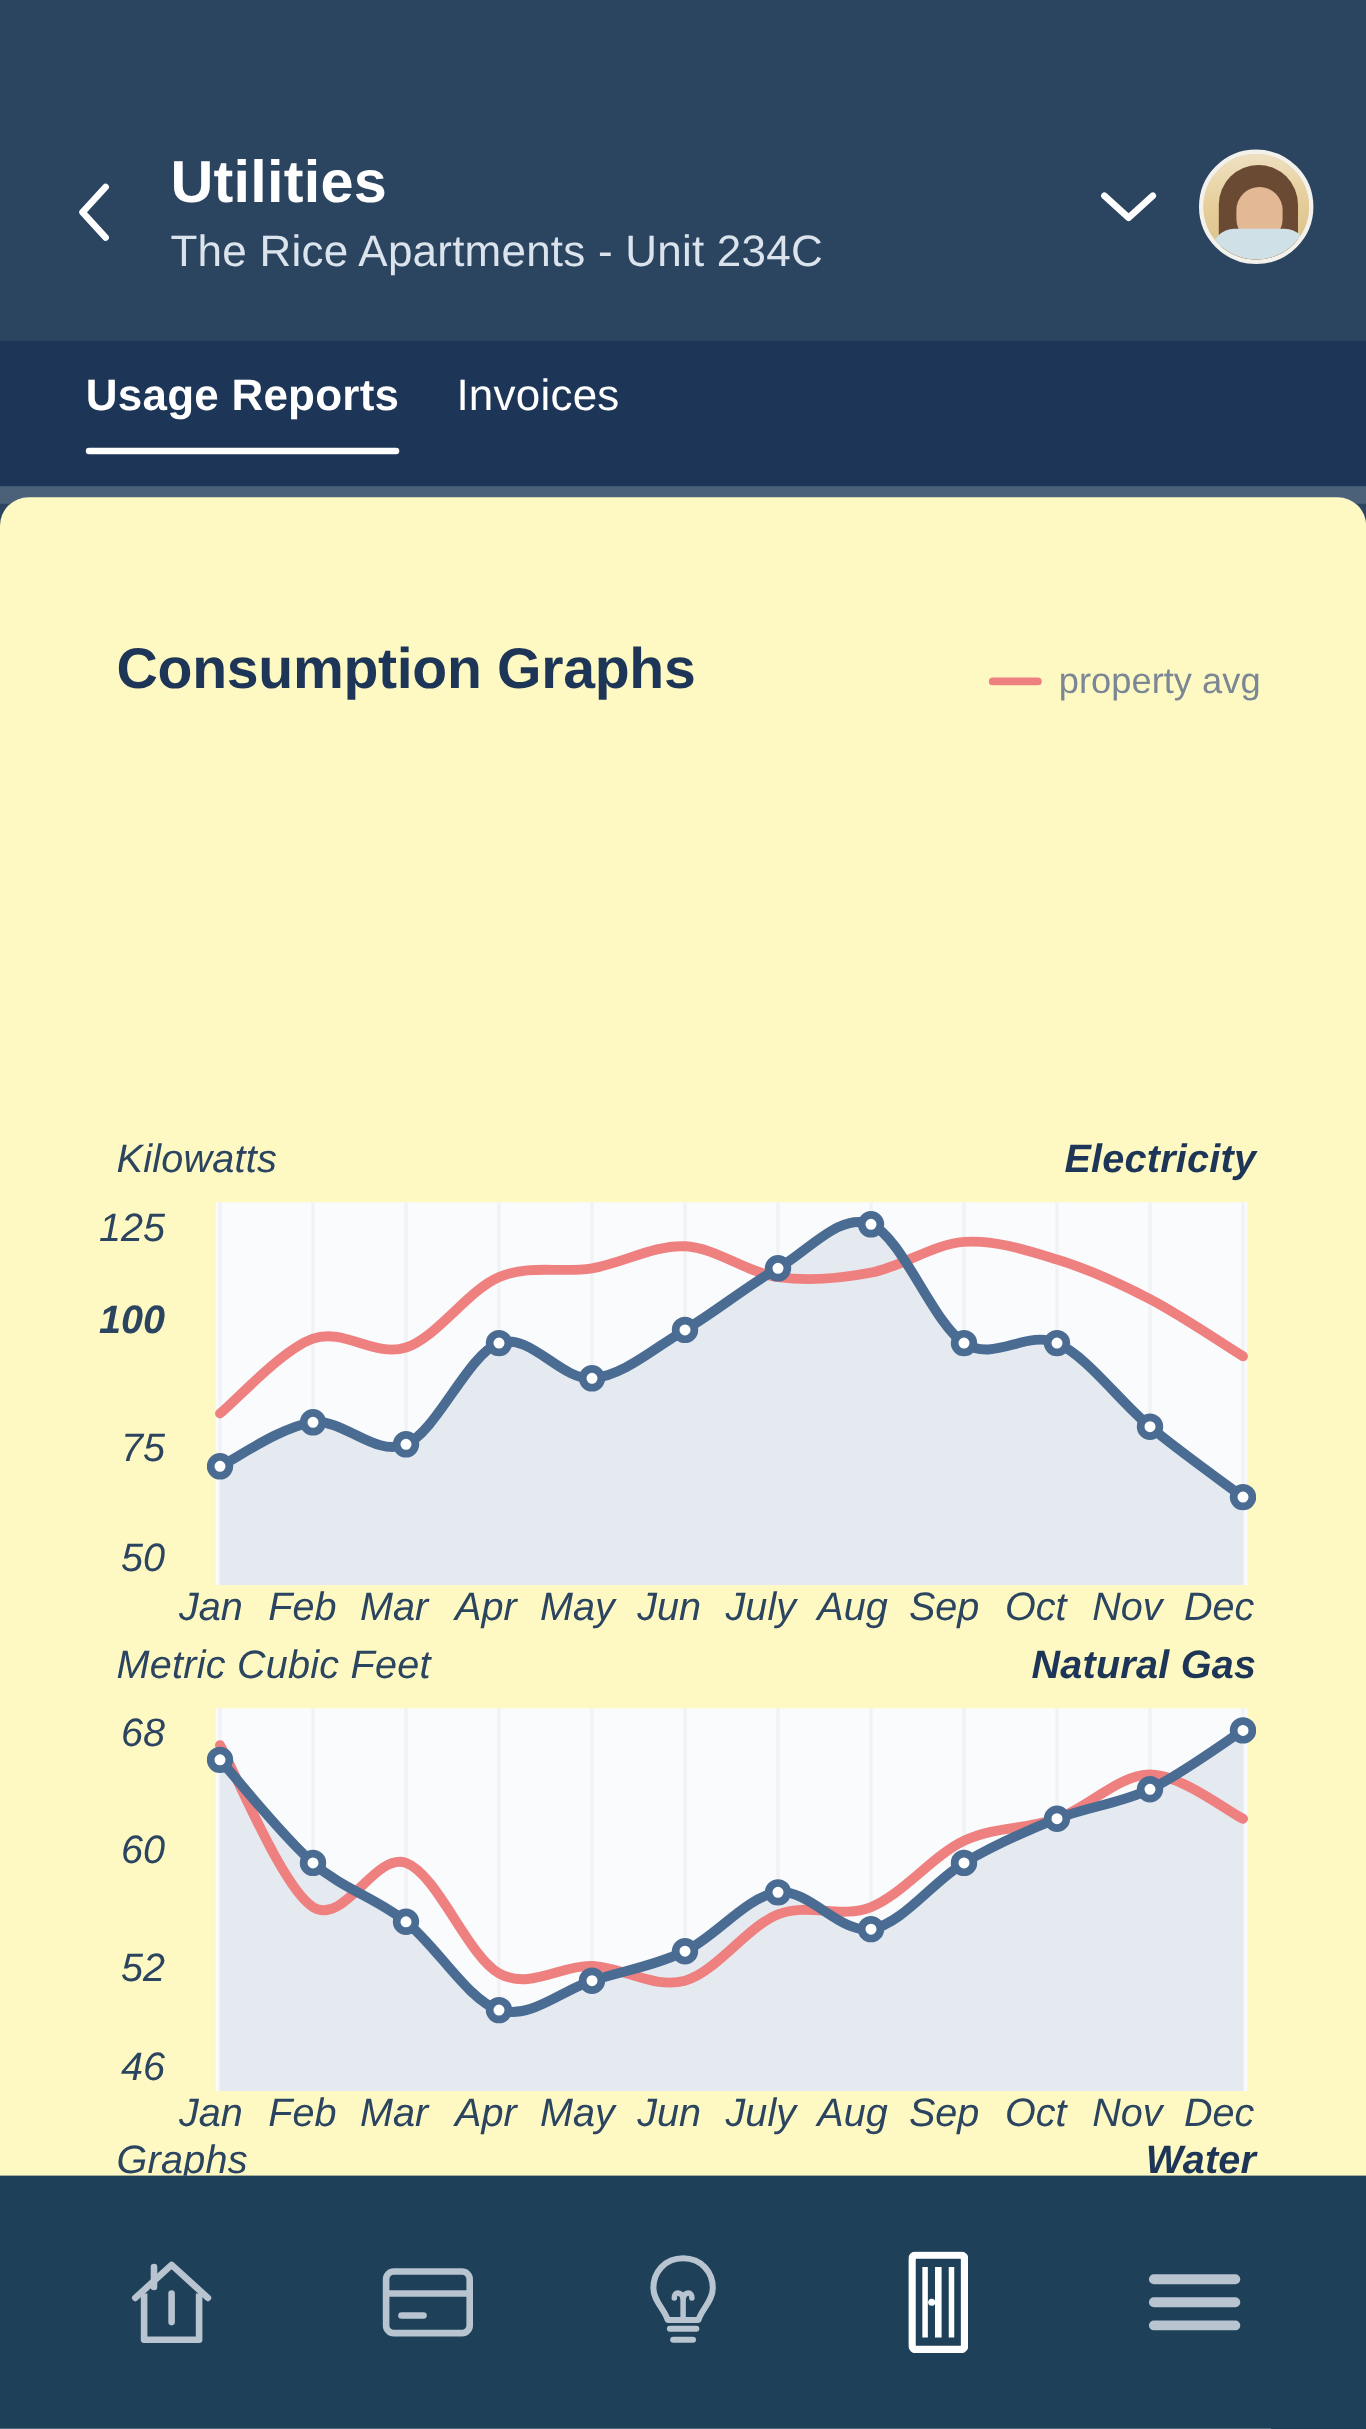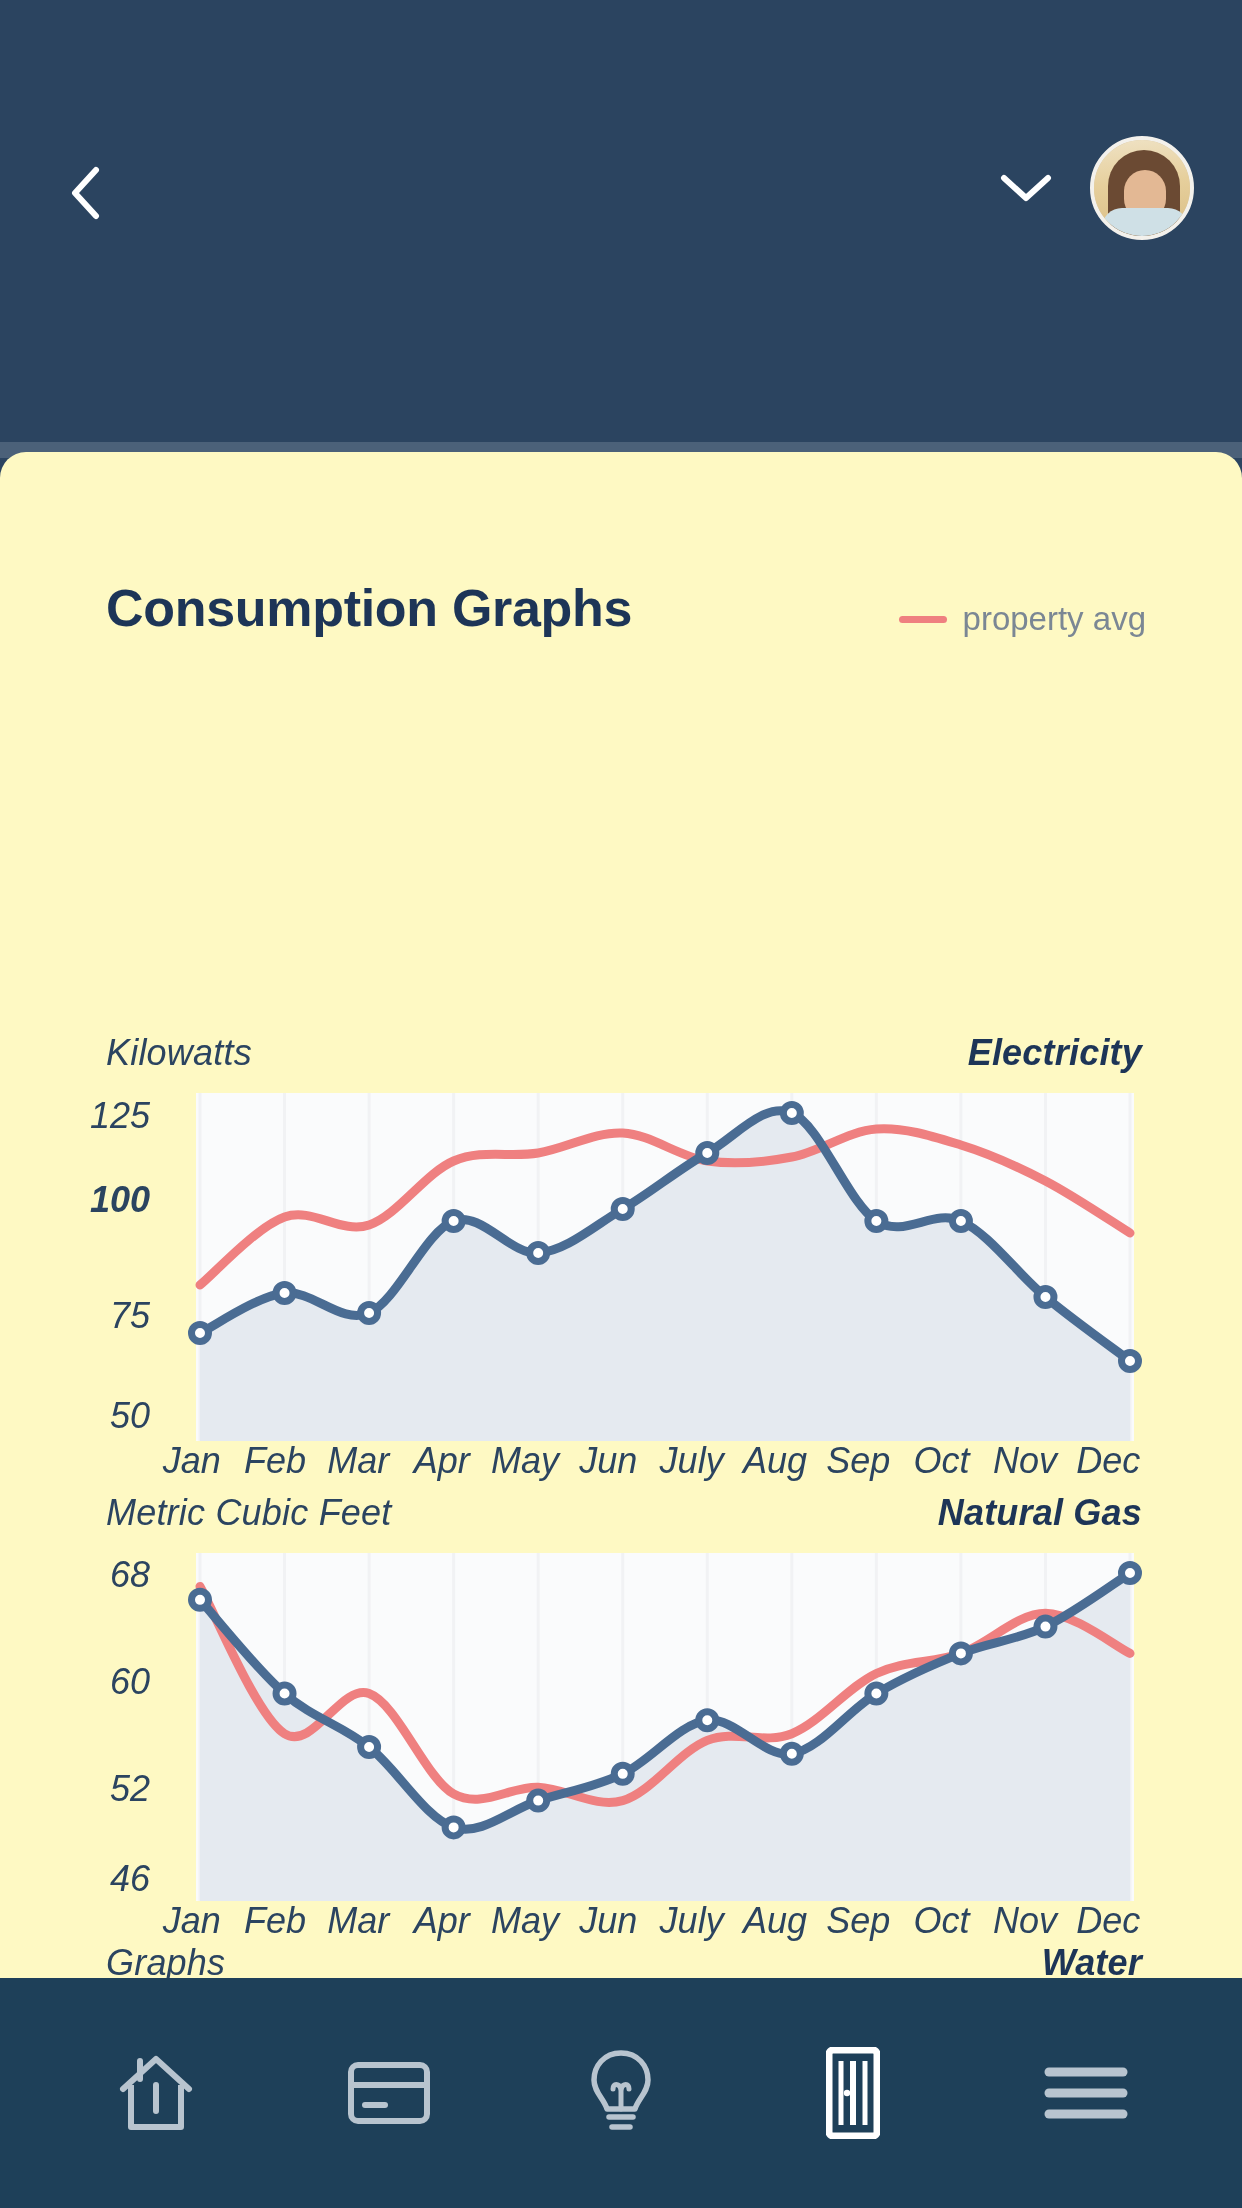--- a/index.html
+++ b/index.html
@@ -141,35 +141,50 @@
 
 <div id="app">
 
   <div class="header">
     <div class="back-btn">
       <svg width="30" height="54" viewBox="0 0 30 54">
         <polyline points="26,4 5,27 26,50" fill="none" stroke="#ffffff" stroke-width="6" stroke-linecap="round" stroke-linejoin="round"></polyline>
       </svg>
     </div>
 
+    <div class="header-titles">
+      <div class="header-title">Utilities</div>
+      <div class="header-sub">The Rice Apartments - Unit 234C</div>
+    </div>
 
     <div class="chevron-down">
       <svg width="52" height="32" viewBox="0 0 52 32">
         <polyline points="4,6 26,26 48,6" fill="none" stroke="#ffffff" stroke-width="6" stroke-linecap="round" stroke-linejoin="round"></polyline>
       </svg>
     </div>
 
     <div class="avatar">
       <div class="sky"></div>
       <div class="hair"></div>
       <div class="face"></div>
       <div class="shirt"></div>
     </div>
   </div>
 
+  <div class="tabbar">
+    <div class="tabs">
+      <div class="tab active">
+        <div class="tab-label">Usage Reports</div>
+        <div class="tab-underline"></div>
+      </div>
+      <div class="tab">
+        <div class="tab-label">Invoices</div>
+      </div>
+    </div>
+  </div>
   <div class="tab-divider"></div>
 
   <div class="sheet">
     <div class="sheet-inner">
 
       <div class="section-title">Consumption Graphs</div>
       <div class="legend">
         <span class="legend-swatch"></span>
         <span class="legend-label">property avg</span>
       </div>

